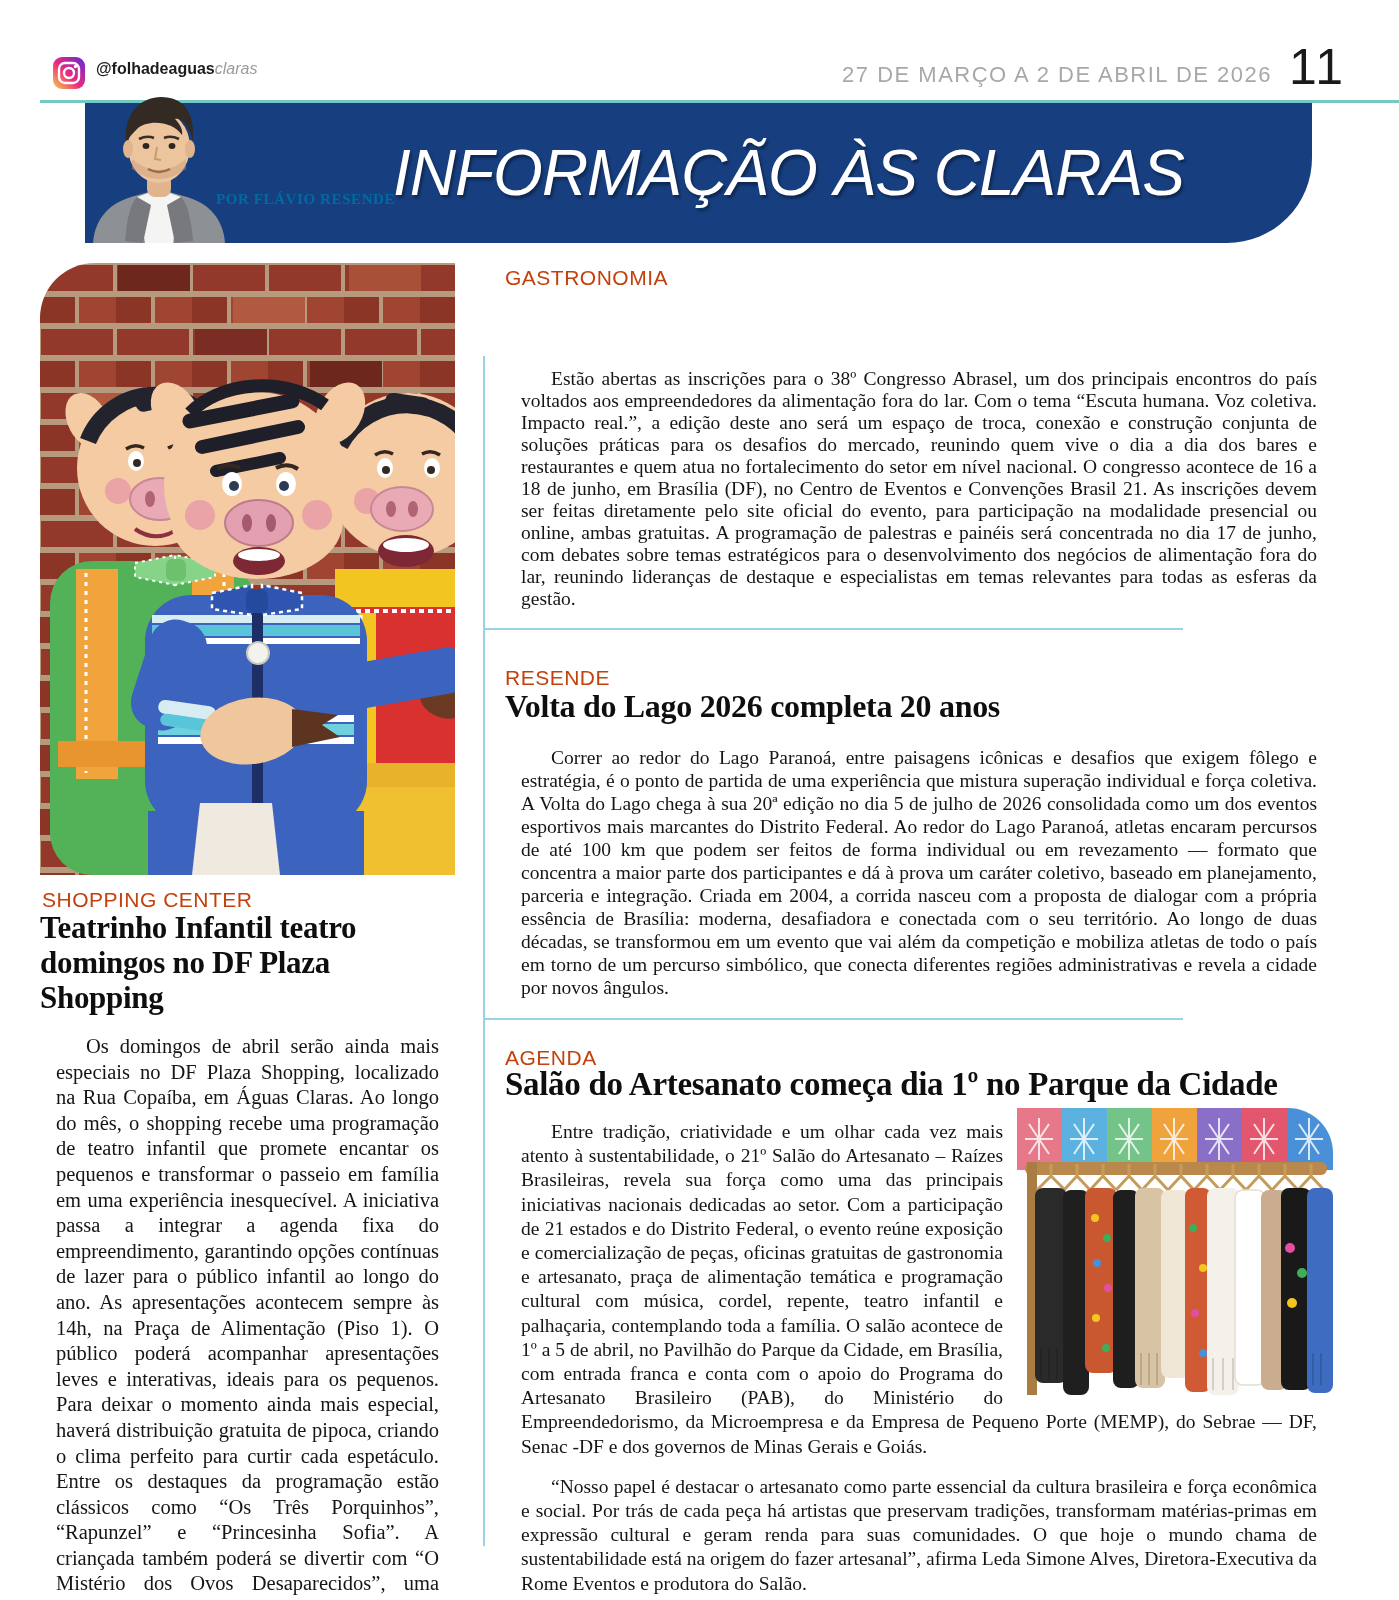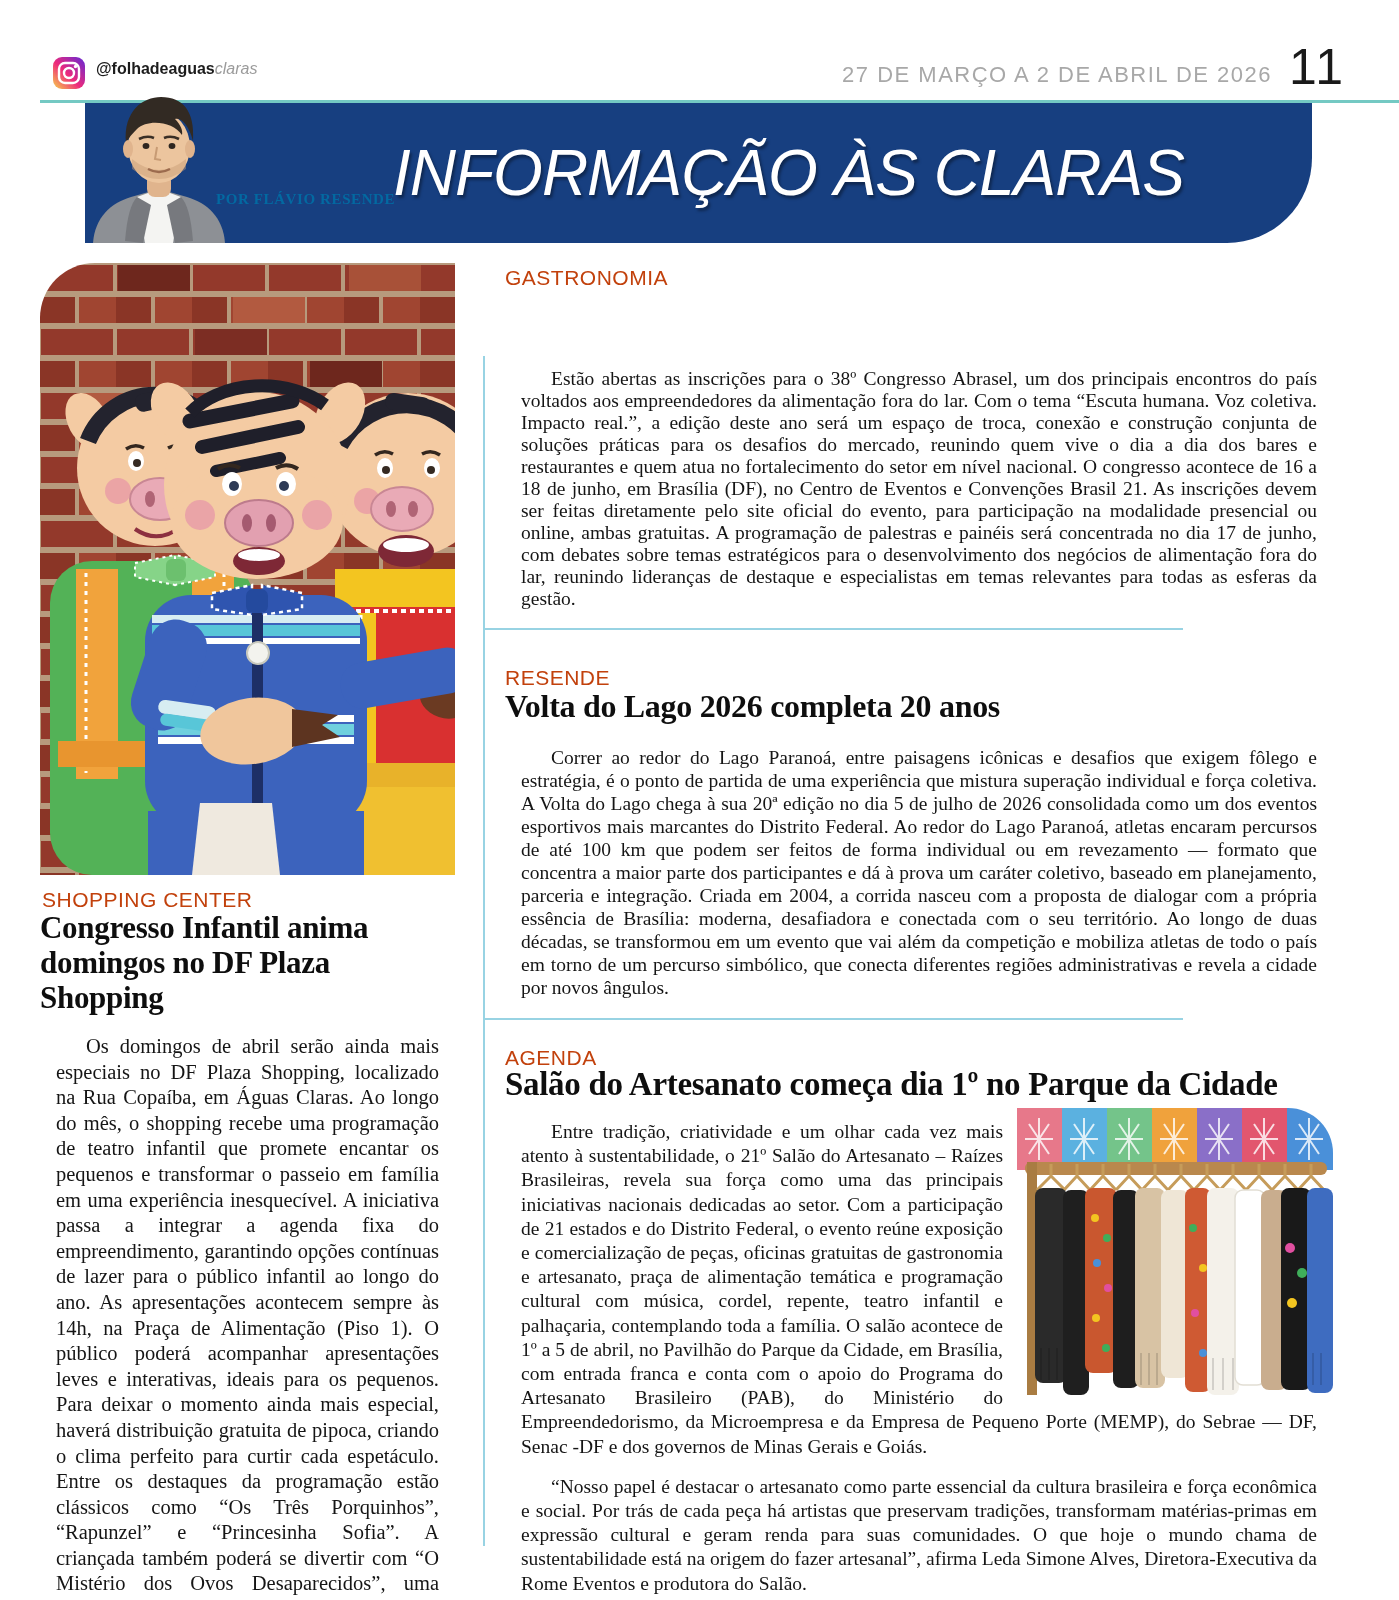--- a/index.html
+++ b/index.html
@@ -229,21 +229,21 @@
       <ellipse cx="219" cy="292" rx="21" ry="6" fill="#ffffff"></ellipse>
 
       <path d="M172,330 L212,322 L212,352 L172,346 Z" fill="#2f55b0" stroke="#ffffff" stroke-width="2.5" stroke-dasharray="4 4"></path>
       <path d="M262,330 L222,322 L222,352 L262,346 Z" fill="#2f55b0" stroke="#ffffff" stroke-width="2.5" stroke-dasharray="4 4"></path>
       <rect x="206" y="326" width="22" height="24" rx="7" fill="#244a9e"></rect>
     </g>
   </svg>
 </div>
 
 <div class="abs kicker l-kicker">SHOPPING CENTER</div>
-<div class="abs headline l-title">Congresso Infantil anima domingos no DF Plaza Shopping</div>
+<div class="abs headline l-title">Teatrinho Infantil teatro domingos no DF Plaza Shopping</div>
 <div class="abs bodytxt l-body">
   <p>Os domingos de abril serão ainda mais especiais no DF Plaza Shopping, localizado na Rua Copaíba, em Águas Claras. Ao longo do mês, o shopping recebe uma programação de teatro infantil que promete encantar os pequenos e transformar o passeio em família em uma experiência inesquecível. A iniciativa passa a integrar a agenda fixa do empreendimento, garantindo opções contínuas de lazer para o público infantil ao longo do ano. As apresentações acontecem sempre às 14h, na Praça de Alimentação (Piso 1). O público poderá acompanhar apresentações leves e interativas, ideais para os pequenos. Para deixar o momento ainda mais especial, haverá distribuição gratuita de pipoca, criando o clima perfeito para curtir cada espetáculo. Entre os destaques da programação estão clássicos como “Os Três Porquinhos”, “Rapunzel” e “Princesinha Sofia”. A criançada também poderá se divertir com “O Mistério dos Ovos Desaparecidos”, uma história perfeita para trazer o clima de Páscoa.</p>
 </div>
 
 <div class="abs vrule"></div>
 <div class="abs hrule r1"></div>
 <div class="abs hrule r2"></div>
 
 <div class="abs kicker g-kicker">GASTRONOMIA</div>
 <div class="abs headline g-title">

